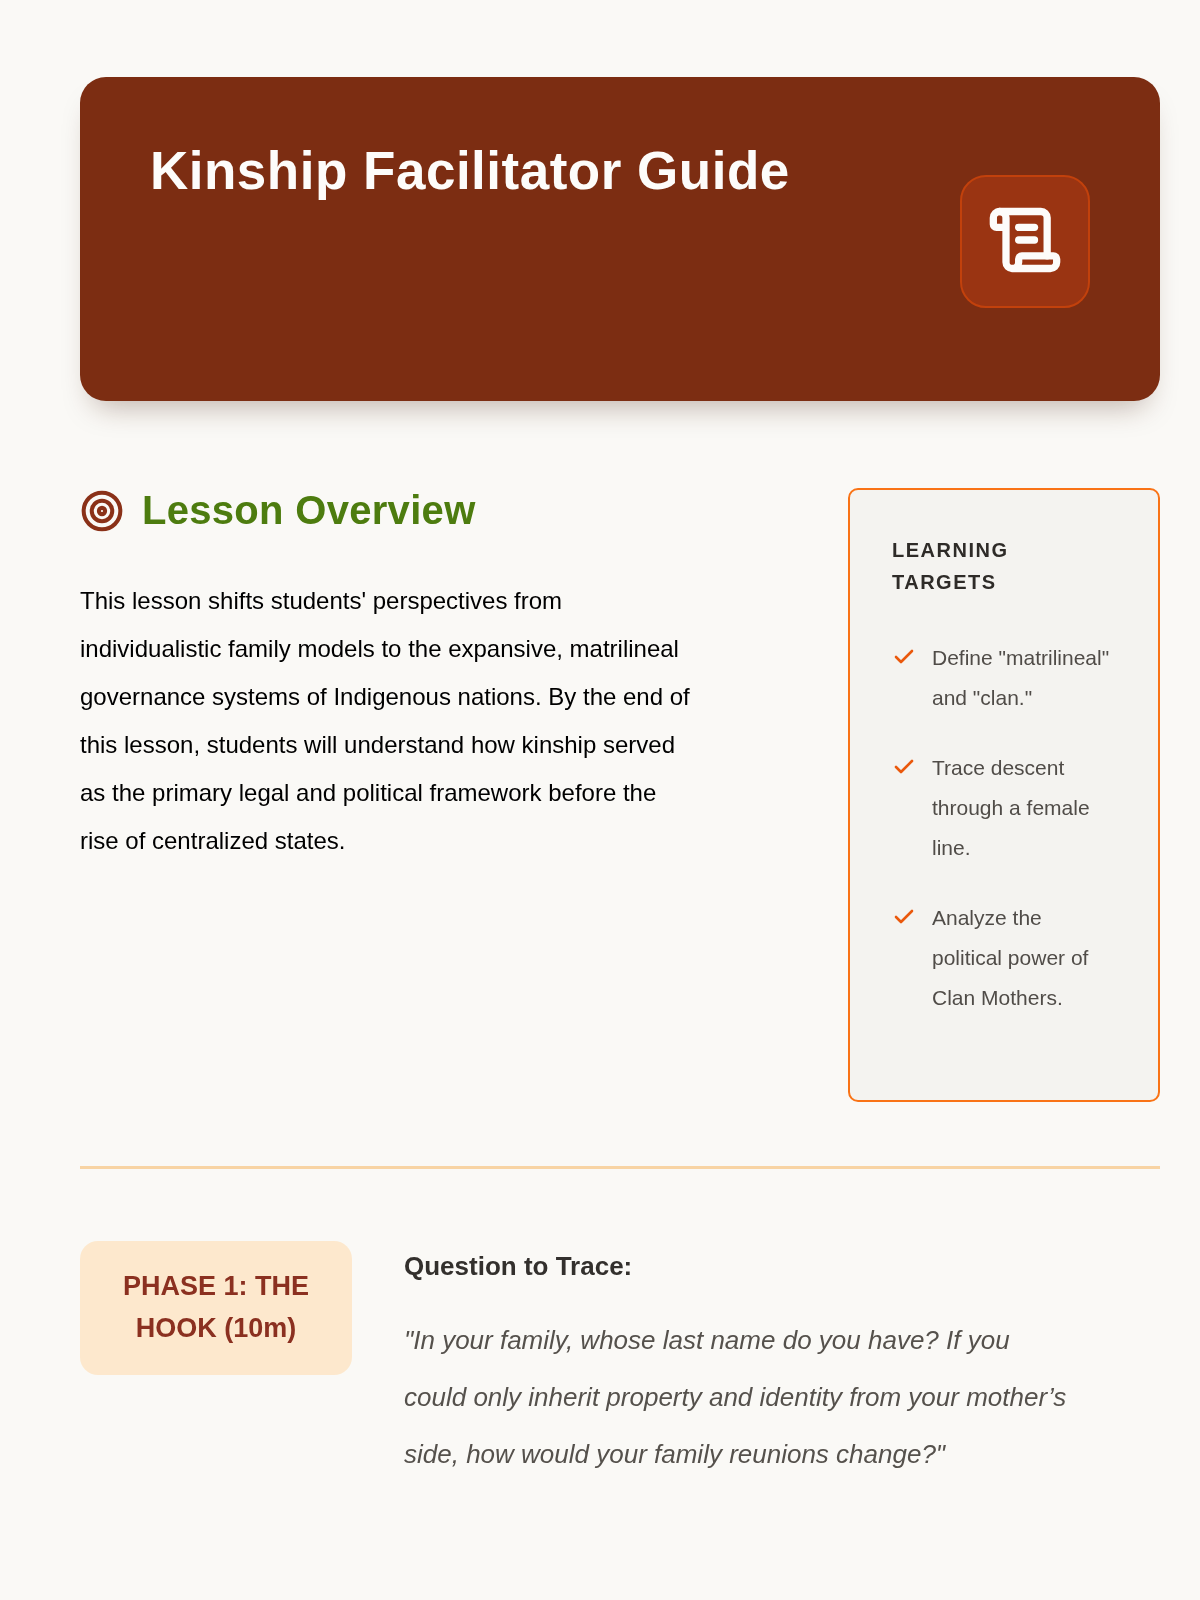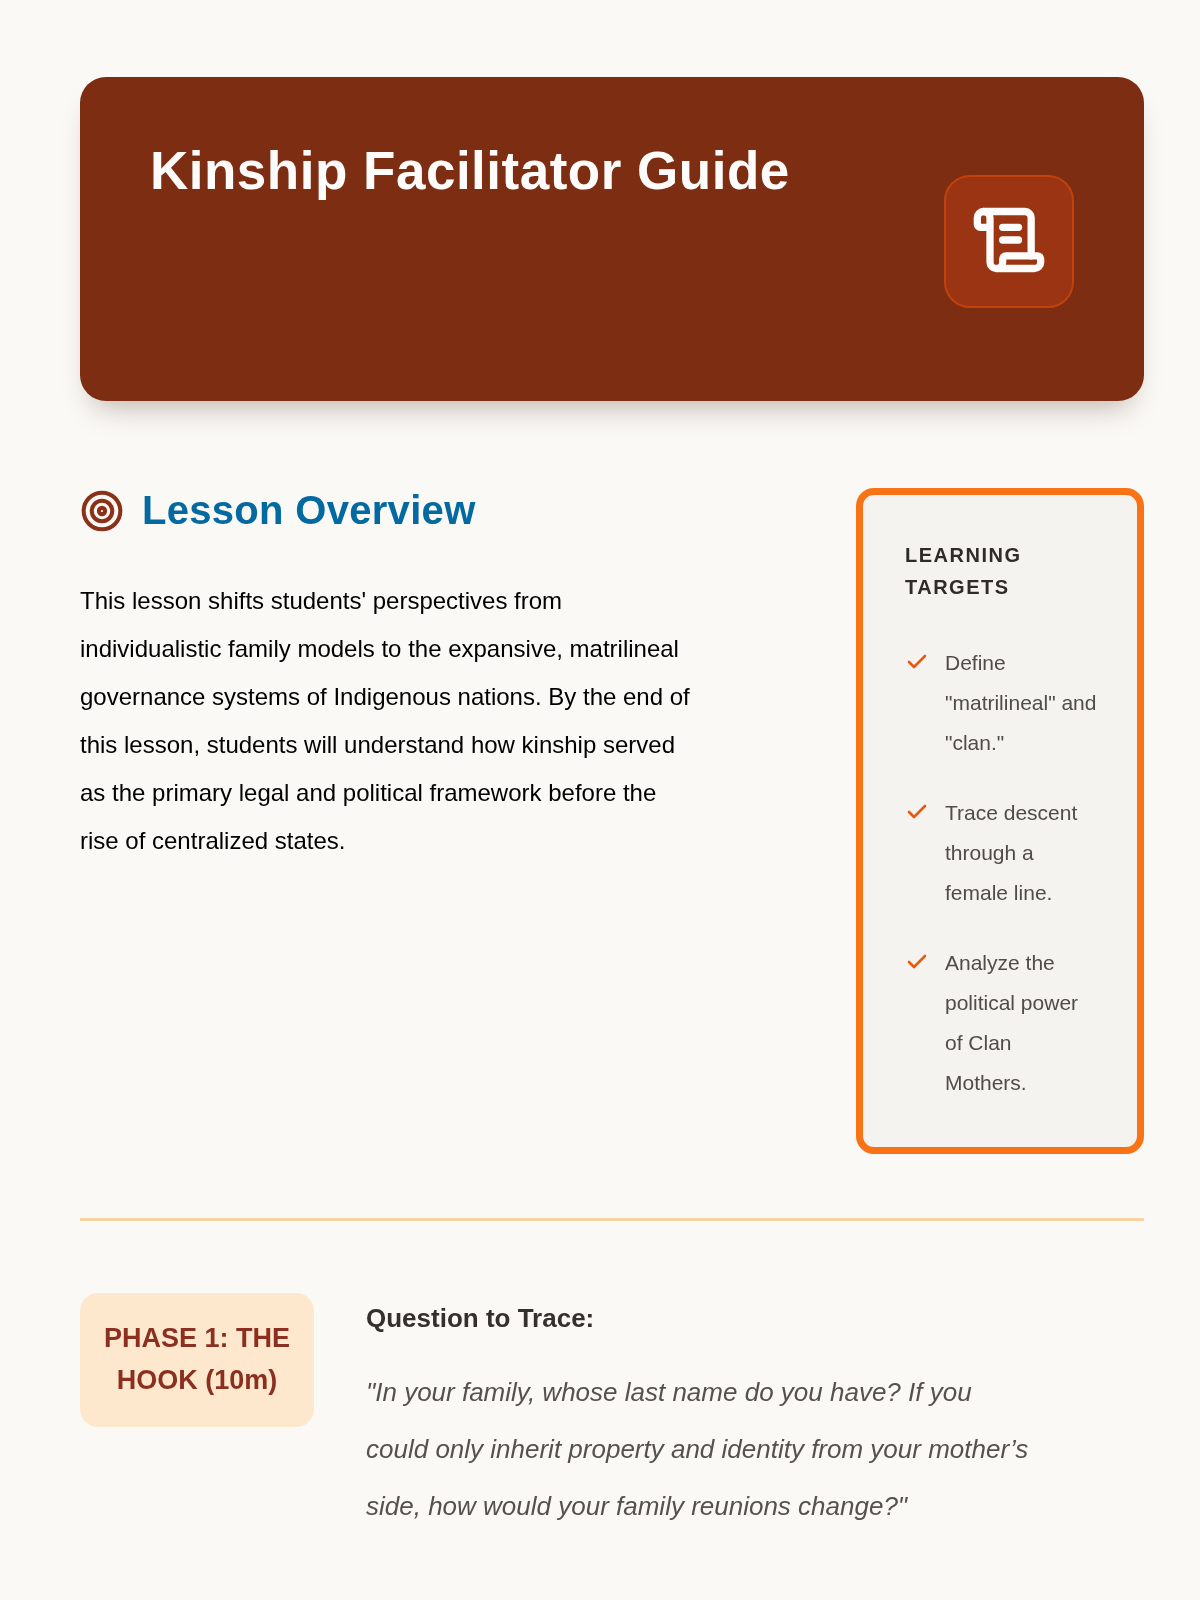--- a/index.html
+++ b/index.html
@@ -2,21 +2,21 @@
 <html><head>
 <meta charset="utf-8">
 <style>
   * { margin: 0; padding: 0; box-sizing: border-box; }
   html, body { width: 1200px; height: 1600px; overflow: hidden; }
   body {
     background: #faf9f6;
     font-family: "Liberation Sans", sans-serif;
     color: #3f3c38;
   }
-  .page { width: 1200px; padding: 77px 56px 0 80px; }
+  .page { width: 1200px; padding: 77px 40px 0 80px; }
 
   
   .hero {
     position: relative;
     background: #7c2d12;
     border-radius: 26px;
     height: 324px;
     padding: 64px 70px;
     box-shadow: 0 18px 30px -14px rgba(70, 30, 12, 0.35);
   }
@@ -55,42 +55,42 @@
     margin-top: 87px;
     display: flex;
     justify-content: space-between;
     align-items: flex-start;
   }
   .overview-col { width: 660px; }
   .section-heading {
     display: flex;
     align-items: center;
     gap: 18px;
-    color: #0369a1;
+    color: #4d7c0f;
     font-size: 40px;
     font-weight: 700;
     letter-spacing: 0.3px;
   }
   .section-heading .h-icon { display: inline-flex; }
   .section-heading .h-icon svg { width: 44px; height: 44px; }
   .overview-col p {
     margin-top: 44px;
     width: 612px;
     font-size: 24px;
     line-height: 48px;
     color: #000000;
   }
 
   
   .targets-card {
-    width: 288px;
+    width: 312px;
     min-height: 614px;
     background: #f4f3f0;
-    border: 7px solid #f97316;
-    border-radius: 18px;
+    border: 2px solid #f97316;
+    border-radius: 10px;
     padding: 44px 38px 44px 42px;
   }
   .targets-card h3 {
     font-size: 20px;
     font-weight: 700;
     letter-spacing: 1.5px;
     color: #2e2b28;
     line-height: 1.6;
     max-width: 170px;
   }
@@ -124,21 +124,21 @@
     border-top: 3px solid #f8d4a4;
   }
   .phase-row {
     margin-top: 72px;
     display: flex;
     align-items: flex-start;
     gap: 52px;
   }
   .phase-badge {
     flex-shrink: 0;
-    width: 234px;
+    width: 272px;
     min-height: 134px;
     background: #fde8cd;
     border-radius: 18px;
     display: flex;
     align-items: center;
     justify-content: center;
     text-align: center;
     padding: 18px 20px;
   }
   .phase-badge span {

